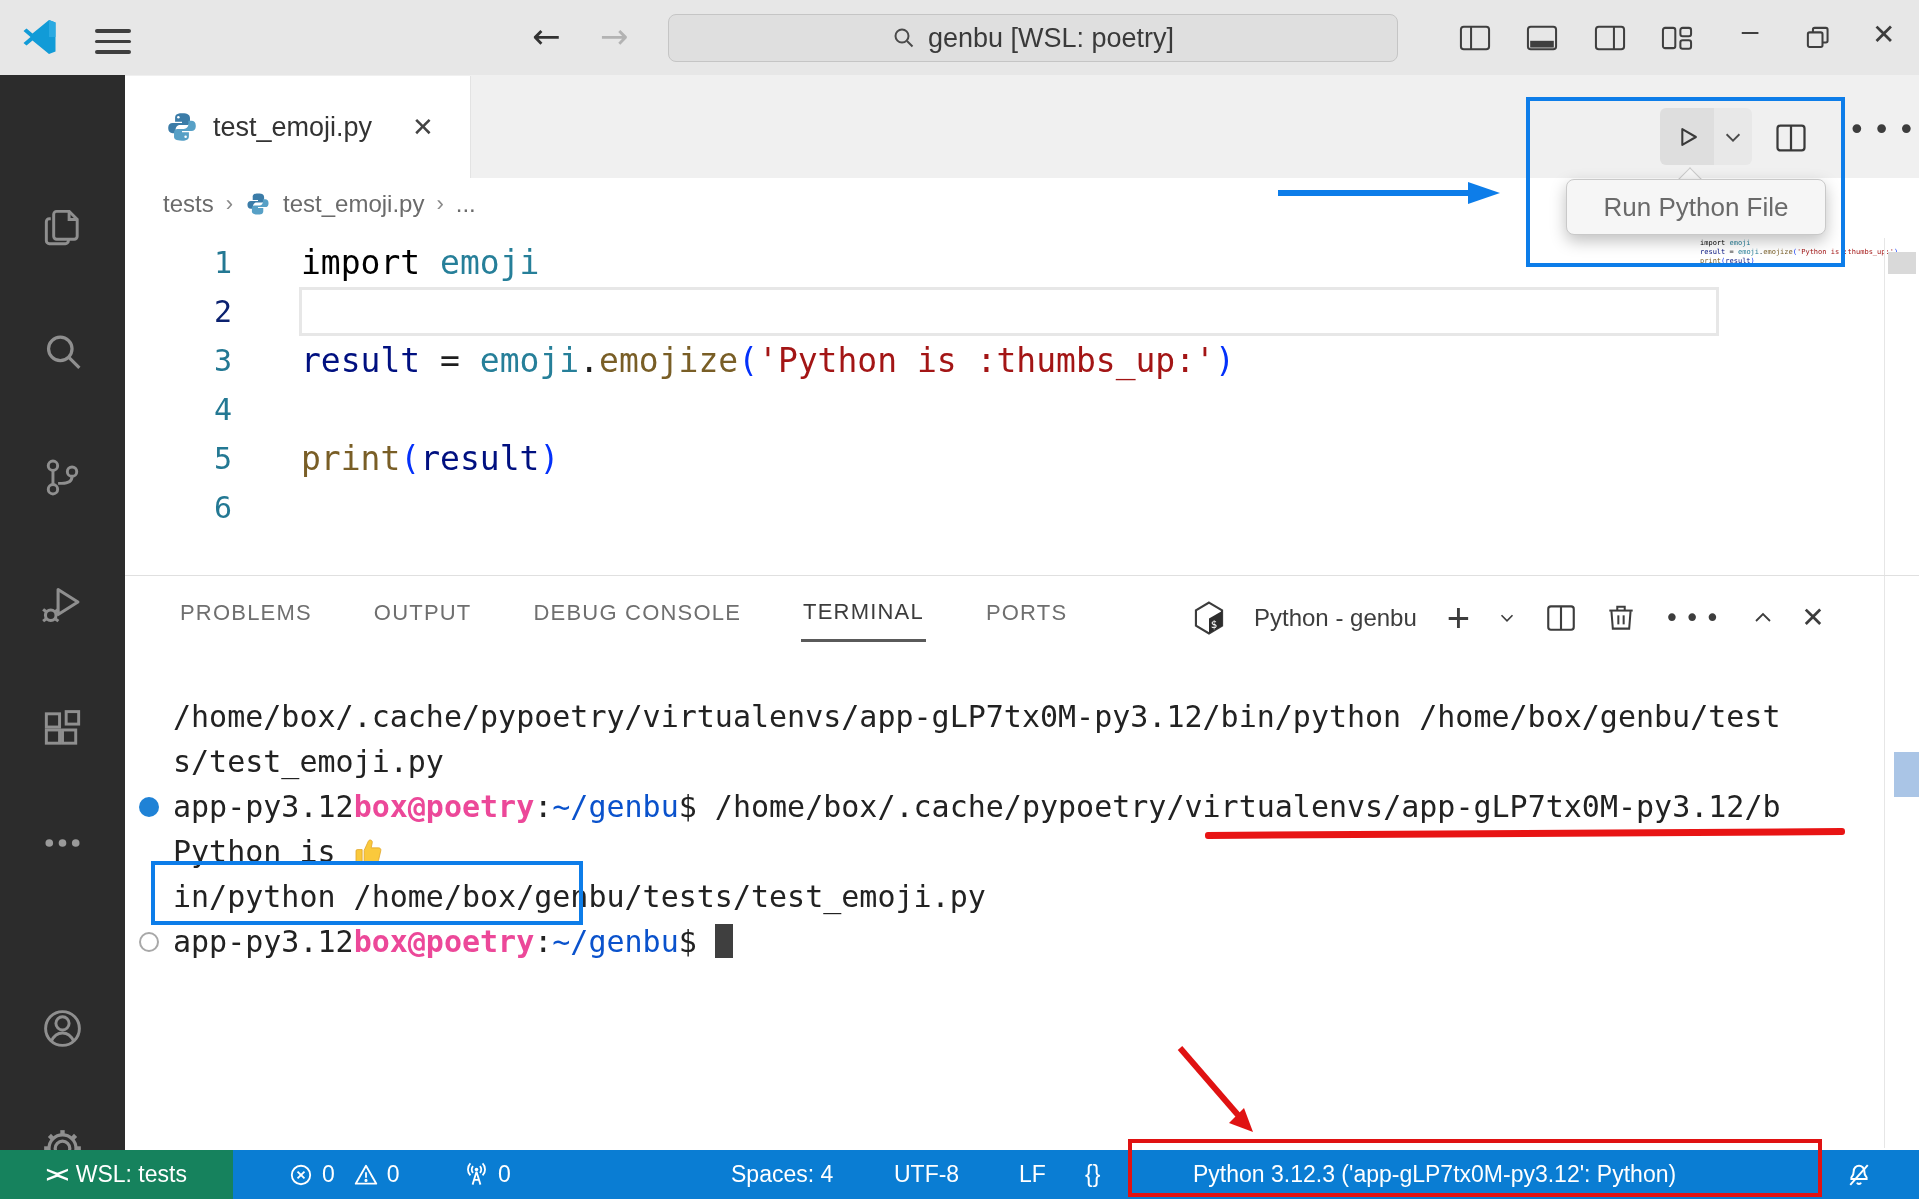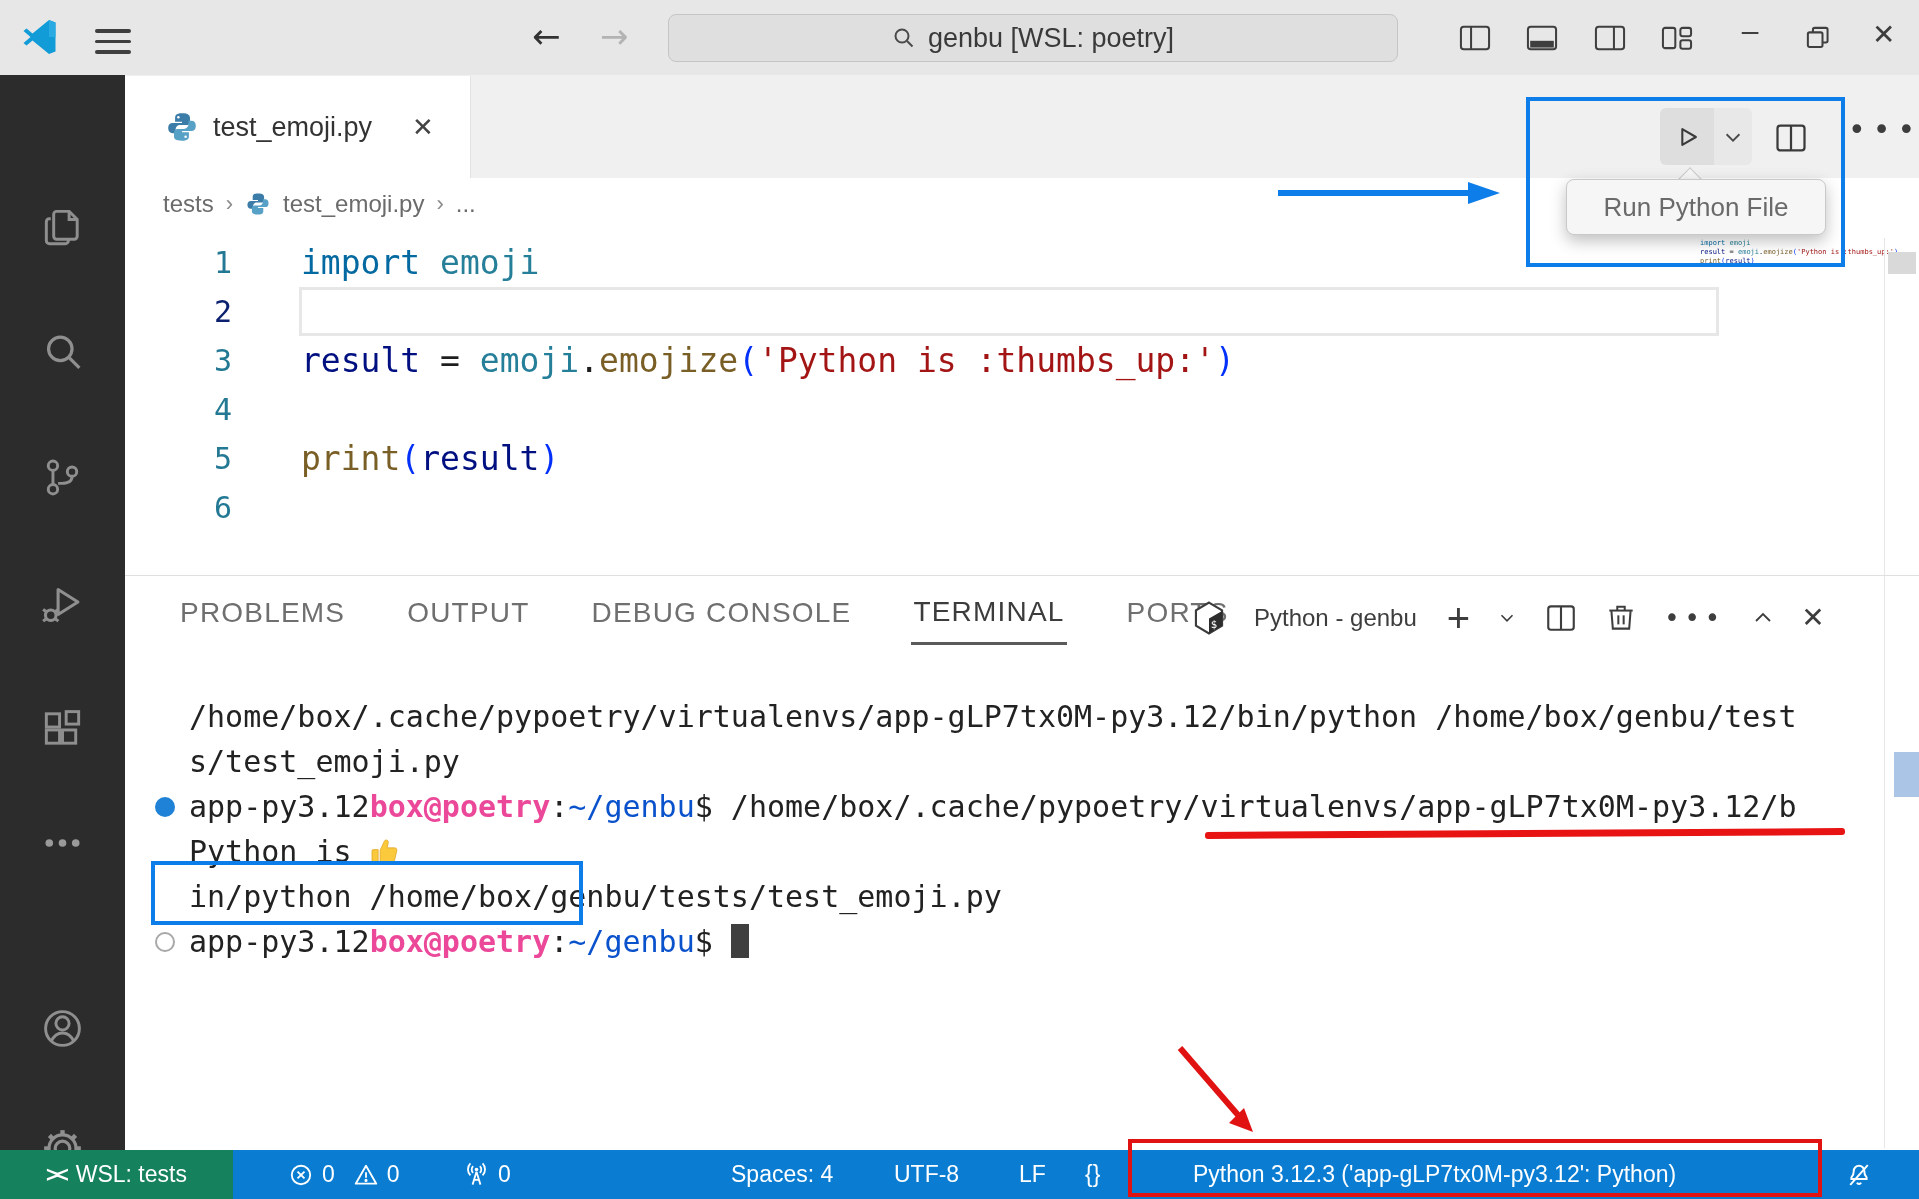--- a/index.html
+++ b/index.html
@@ -29,44 +29,44 @@
   .editor-bg{left:125px;top:178px;width:1794px;height:397px;background:#fff;}
   .breadcrumbs{left:163px;top:186px;height:36px;display:flex;align-items:center;gap:12px;
       font-size:24px;color:#6b6b6b;}
   .crumb-sep{color:#8a8a8a;font-size:22px;}
   #code-lines{left:125px;top:238px;width:1760px;}
   .code-row{display:flex;height:49px;align-items:center;font-family:"DejaVu Sans Mono",monospace;font-size:33px;}
   .code-row .num{width:107px;text-align:right;color:#237893;font-size:30px;}
   .code-row .num.active{color:#0b216f;}
   .code-row .code{margin-left:69px;white-space:pre;}
   .cur-line{left:299px;top:287px;width:1420px;height:49px;border:3px solid #e7e7e7;box-sizing:border-box;}
-  .tk-kw{color:#0369a1}.tk-mod{color:#267F99}.tk-var{color:#001080}.tk-op{color:#1e1e1e}
+  .tk-kw{color:#000000}.tk-mod{color:#267F99}.tk-var{color:#001080}.tk-op{color:#1e1e1e}
   .tk-fn{color:#795E26}.tk-str{color:#A31515}.tk-par{color:#0431FA}.tk-pl{color:#1e1e1e}
   .tk-t{color:#222}.tk-g{color:#ec4899;font-weight:bold}.tk-b{color:#0a52cc;font-weight:normal}
   
   .run-group{left:1660px;top:108px;width:92px;height:57px;display:flex;}
   .run-play{width:54px;height:57px;background:#dedede;border-radius:6px 0 0 6px;display:flex;align-items:center;justify-content:center;}
   .run-drop{width:38px;height:57px;background:#e8e8e8;border-radius:0 6px 6px 0;display:flex;align-items:center;justify-content:center;}
   .dots{letter-spacing:7px;font-size:30px;color:#3d3d3d;font-family:"DejaVu Sans",sans-serif;}
   
   #minimap{left:1700px;top:239px;font-family:"DejaVu Sans Mono",monospace;font-size:7px;line-height:9px;white-space:pre;}
   .scroll-divider{left:1884px;top:238px;width:1px;height:910px;background:#e6e6e6;}
   .scroll-thumb{left:1888px;top:252px;width:28px;height:22px;background:#d9d9d9;}
   .term-scroll-thumb{left:1894px;top:752px;width:25px;height:45px;background:rgba(100,150,210,.55);}
   
   .panel-top{left:125px;top:575px;width:1794px;height:1px;background:#e0e0e0;}
   #panel-tabs{left:178px;top:577px;height:72px;display:flex;align-items:center;gap:58px;}
-  .panel-tab{font-size:28px;letter-spacing:1.2px;color:#6f6f6f;padding:14px 2px;}
+  .panel-tab{font-size:22px;letter-spacing:1.2px;color:#6f6f6f;padding:14px 2px;}
   .panel-tab.active{color:#3c3c3c;border-bottom:3px solid #5a5a5a;}
   .term-toolbar{position:absolute;top:590px;left:1190px;height:55px;display:flex;align-items:center;gap:26px;color:#3d3d3d;}
   .term-label{font-size:24px;color:#3d3d3d;margin-right:4px;}
   .plus-glyph{font-size:40px;font-weight:200;line-height:40px;color:#3d3d3d;}
   .x-glyph{font-family:"DejaVu Sans",sans-serif;font-size:28px;color:#3d3d3d;}
   
-  #terminal{left:155px;top:694px;}
+  #terminal{left:139px;top:694px;}
   .term-row{display:flex;height:45px;align-items:center;font-family:"DejaVu Sans Mono",monospace;font-size:30px;color:#222;}
   .term-gutter{width:34px;display:flex;align-items:center;}
   .term-text{white-space:pre;}
   .dot-filled{width:20px;height:20px;border-radius:50%;background:#1f82d6;}
   .dot-hollow{width:16px;height:16px;border-radius:50%;border:2.5px solid #a8a8a8;}
   .cursor-block{display:inline-block;width:18px;height:34px;background:#3f3f3f;vertical-align:-6px;}
   .emoji-svg{display:inline-block;vertical-align:-6px;}
   
   .statusbar{left:0;top:1150px;width:1919px;height:49px;background:#0a7dd3;color:#fff;font-size:23px;}
   .sb-item{position:absolute;top:0;height:49px;display:flex;align-items:center;gap:8px;color:#fff;}

